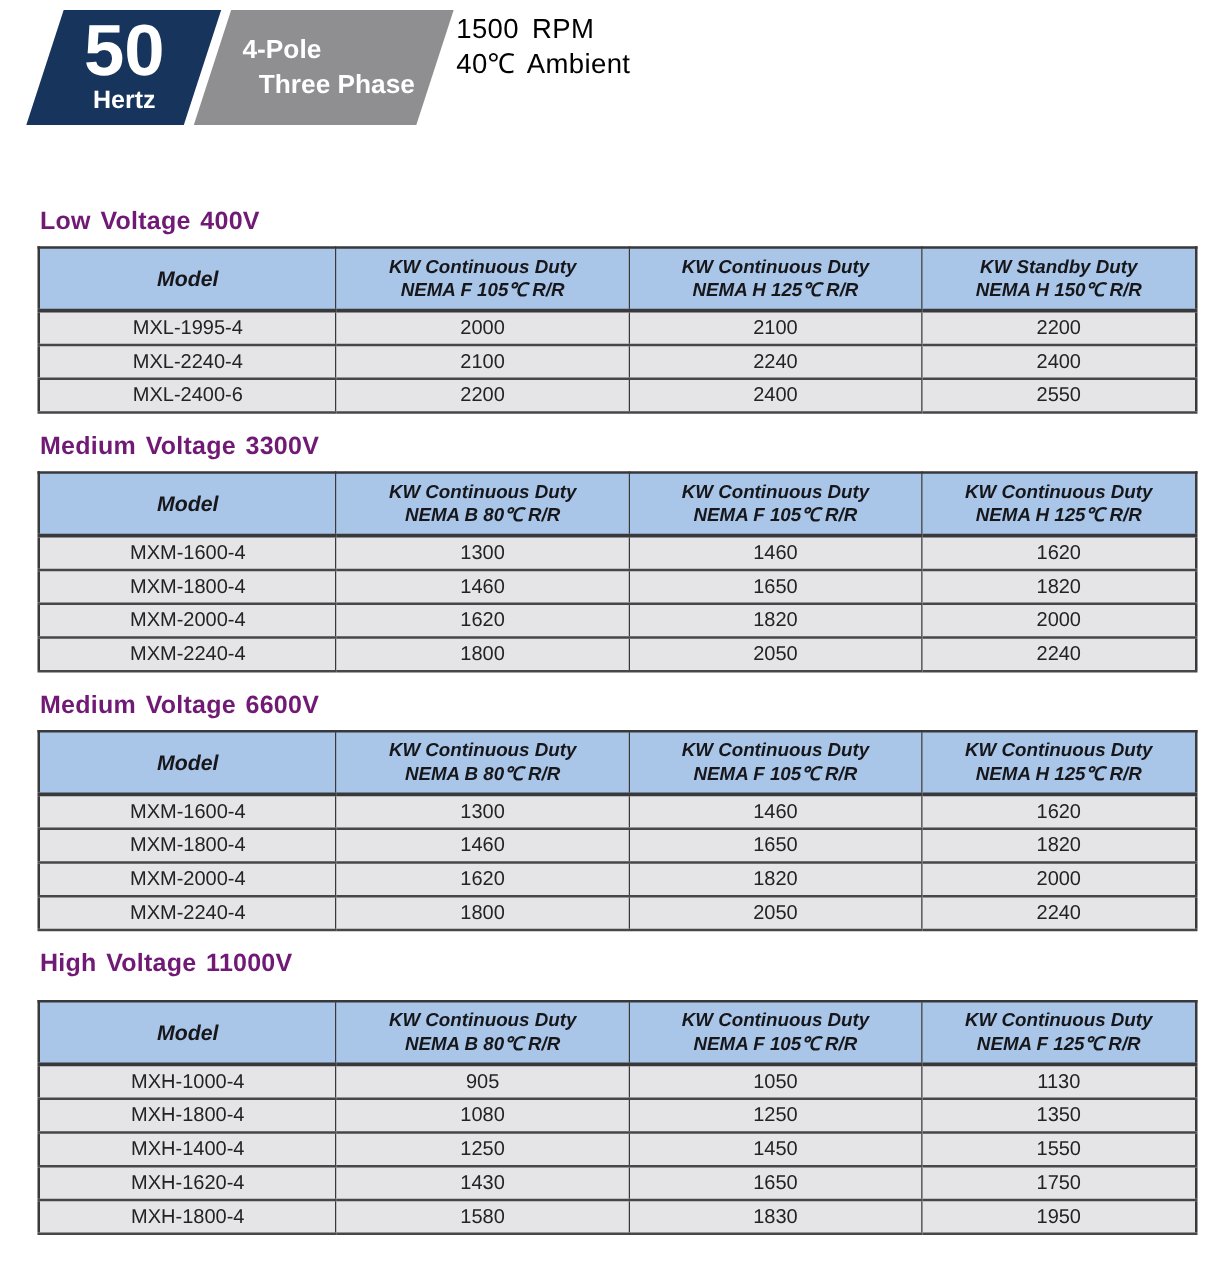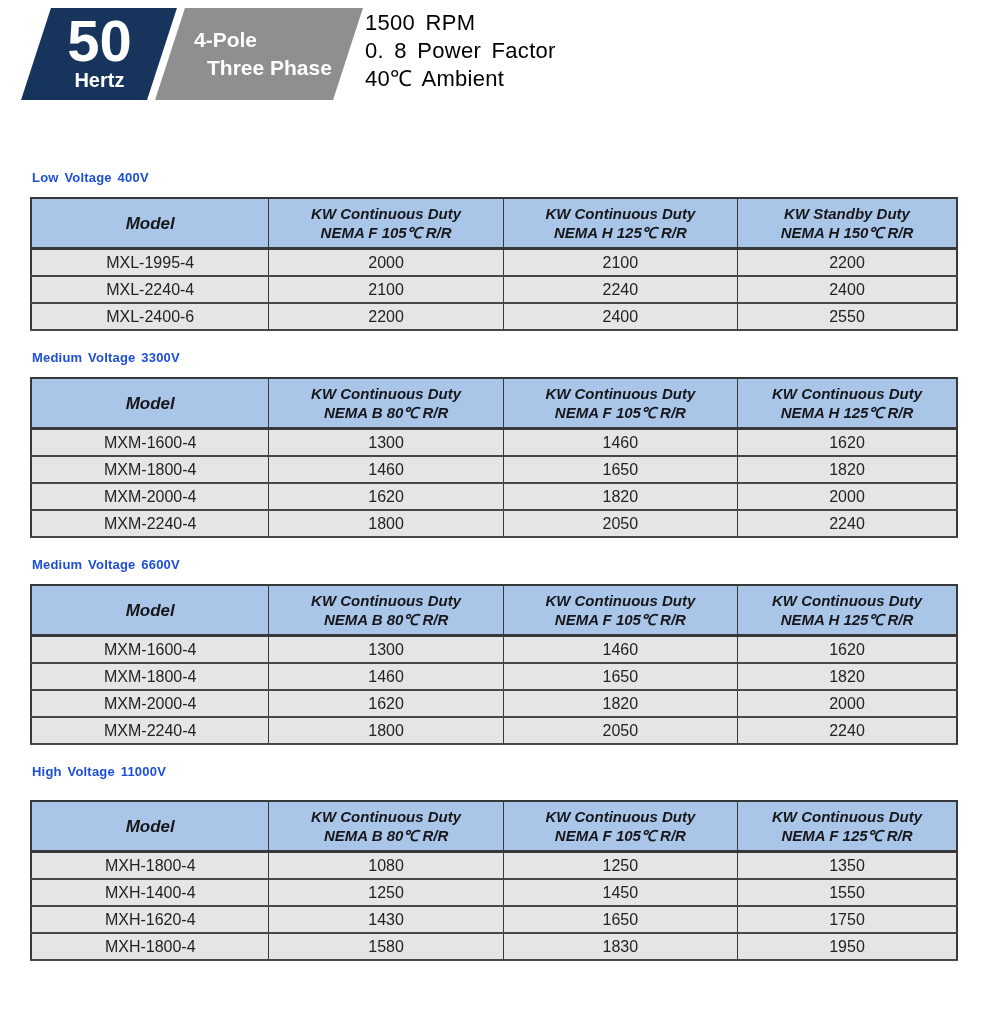--- a/index.html
+++ b/index.html
@@ -75,23 +75,23 @@
 
   
   .content {
     position: absolute;
     top: 166px;
     left: 30px;
     width: 928px;
   }
   .table-section { margin-bottom: 15px; }
   .section-title {
-    font-size: 13px;
+    font-size: 20px;
     font-weight: bold;
-    color: #1d4ed8;
+    color: #701a75;
     line-height: 23px;
     margin: 0 0 8px 2px;
     letter-spacing: 0.2px;
     word-spacing: 2px;
   }
   
   .table-section:nth-of-type(4) .spec-table { margin-top: 17px; }
 
   table.spec-table {
     width: 100%;
@@ -144,21 +144,20 @@
     <div class="shape pole-box">
       <div class="unskew">
         <div class="pole-line1">4-Pole</div>
         <div class="pole-line2">Three Phase</div>
       </div>
     </div>
   </div>
 
   <div class="specs">
     <div>1500 RPM</div>
-    <div>0. 8 Power Factor</div>
     <div>40℃ Ambient</div>
   </div>
 
   <div class="content" id="tables-root">
   <div class="table-section">
     <div class="section-title">Low Voltage 400V</div>
     <table class="spec-table">
       <colgroup>
         <col class="c0">
             <col class="c1">
@@ -336,20 +335,26 @@
                 <div>NEMA F 105℃ R/R</div>
               </th>
               <th>
                 <div>KW Continuous Duty</div>
                 <div>NEMA F 125℃ R/R</div>
               </th>
             </tr>
       </thead>
       <tbody>
             <tr>
+              <td>MXH-1000-4</td>
+              <td>905</td>
+              <td>1050</td>
+              <td>1130</td>
+            </tr>
+            <tr>
               <td>MXH-1800-4</td>
               <td>1080</td>
               <td>1250</td>
               <td>1350</td>
             </tr>
             <tr>
               <td>MXH-1400-4</td>
               <td>1250</td>
               <td>1450</td>
               <td>1550</td>

